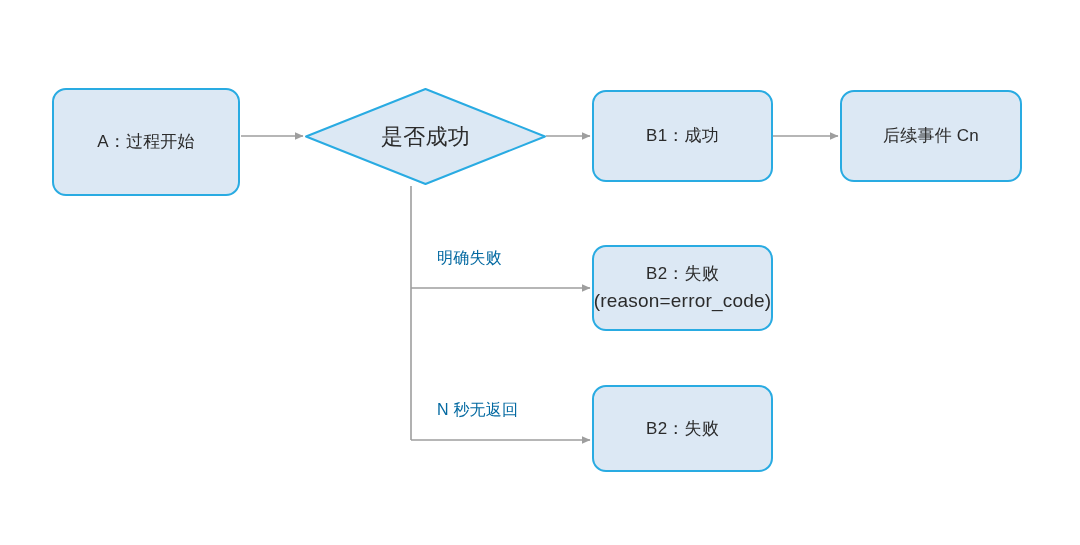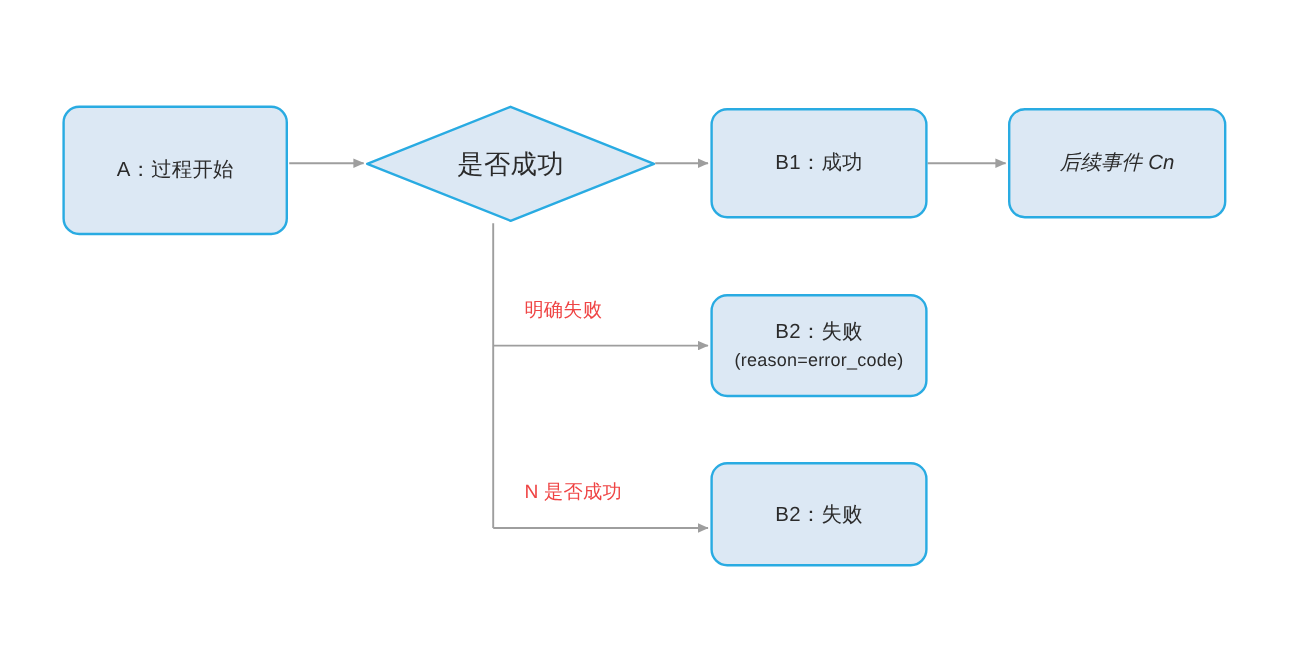--- a/index.html
+++ b/index.html
@@ -35,21 +35,21 @@
     flex-direction: column;
     align-items: center;
     justify-content: center;
     color: #2b2b2b;
     font-size: 17px;
     line-height: 1.5;
     text-align: center;
     letter-spacing: 0.2px;
   }
   .node .line1 { white-space: nowrap; }
-  .node .line2 { white-space: nowrap; font-size: 15px; }
+  .node .line2 { white-space: nowrap; font-size: 19px; }
 
   
   .diamond-wrap {
     position: absolute;
   }
   .diamond-wrap svg {
     display: block;
   }
   .diamond-label {
     position: absolute;
@@ -60,21 +60,21 @@
     display: flex;
     align-items: center;
     justify-content: center;
     color: #2b2b2b;
     font-size: 22px;
     white-space: nowrap;
     letter-spacing: 0.2px;
   }
   .edge-label {
     position: absolute;
-    color: #ef4444;
+    color: #0369a1;
     font-size: 16px;
     white-space: nowrap;
     letter-spacing: 0.2px;
   }
 </style>
 </head>
 <body>
 
 <div id="canvas">
 
@@ -106,30 +106,30 @@
     <svg width="243" height="99" viewBox="0 0 243 99" xmlns="http://www.w3.org/2000/svg">
       <polygon points="121.5,2 241,49.5 121.5,97 2,49.5" fill="#dce8f4" stroke="#29abe2" stroke-width="2" stroke-linejoin="round"></polygon>
     </svg>
     <div class="diamond-label">是否成功</div>
   </div>
 
   <div class="node" style="left:592px; top:90px; width:181px; height:92px;text-align:right;">
     <span class="line1">B1：成功</span>
   </div>
 
-  <div class="node" style="left:840px; top:90px; width:182px; height:92px;font-style:italic;">
+  <div class="node" style="left:840px; top:90px; width:182px; height:92px;">
     <span class="line1">后续事件 Cn</span>
   </div>
 
   <div class="node" style="left:592px; top:245px; width:181px; height:86px;">
     <span class="line1">B2：失败</span>
     <span class="line2">(reason=error_code)</span>
   </div>
 
   <div class="node" style="left:592px; top:385px; width:181px; height:87px;">
     <span class="line1">B2：失败</span>
   </div>
 
   <div class="edge-label" style="left:437px; top:248px;">明确失败</div>
 
-  <div class="edge-label" style="left:437px; top:400px;">N 是否成功</div>
+  <div class="edge-label" style="left:437px; top:400px;">N 秒无返回</div>
 
 </div>
 
 </body></html>

